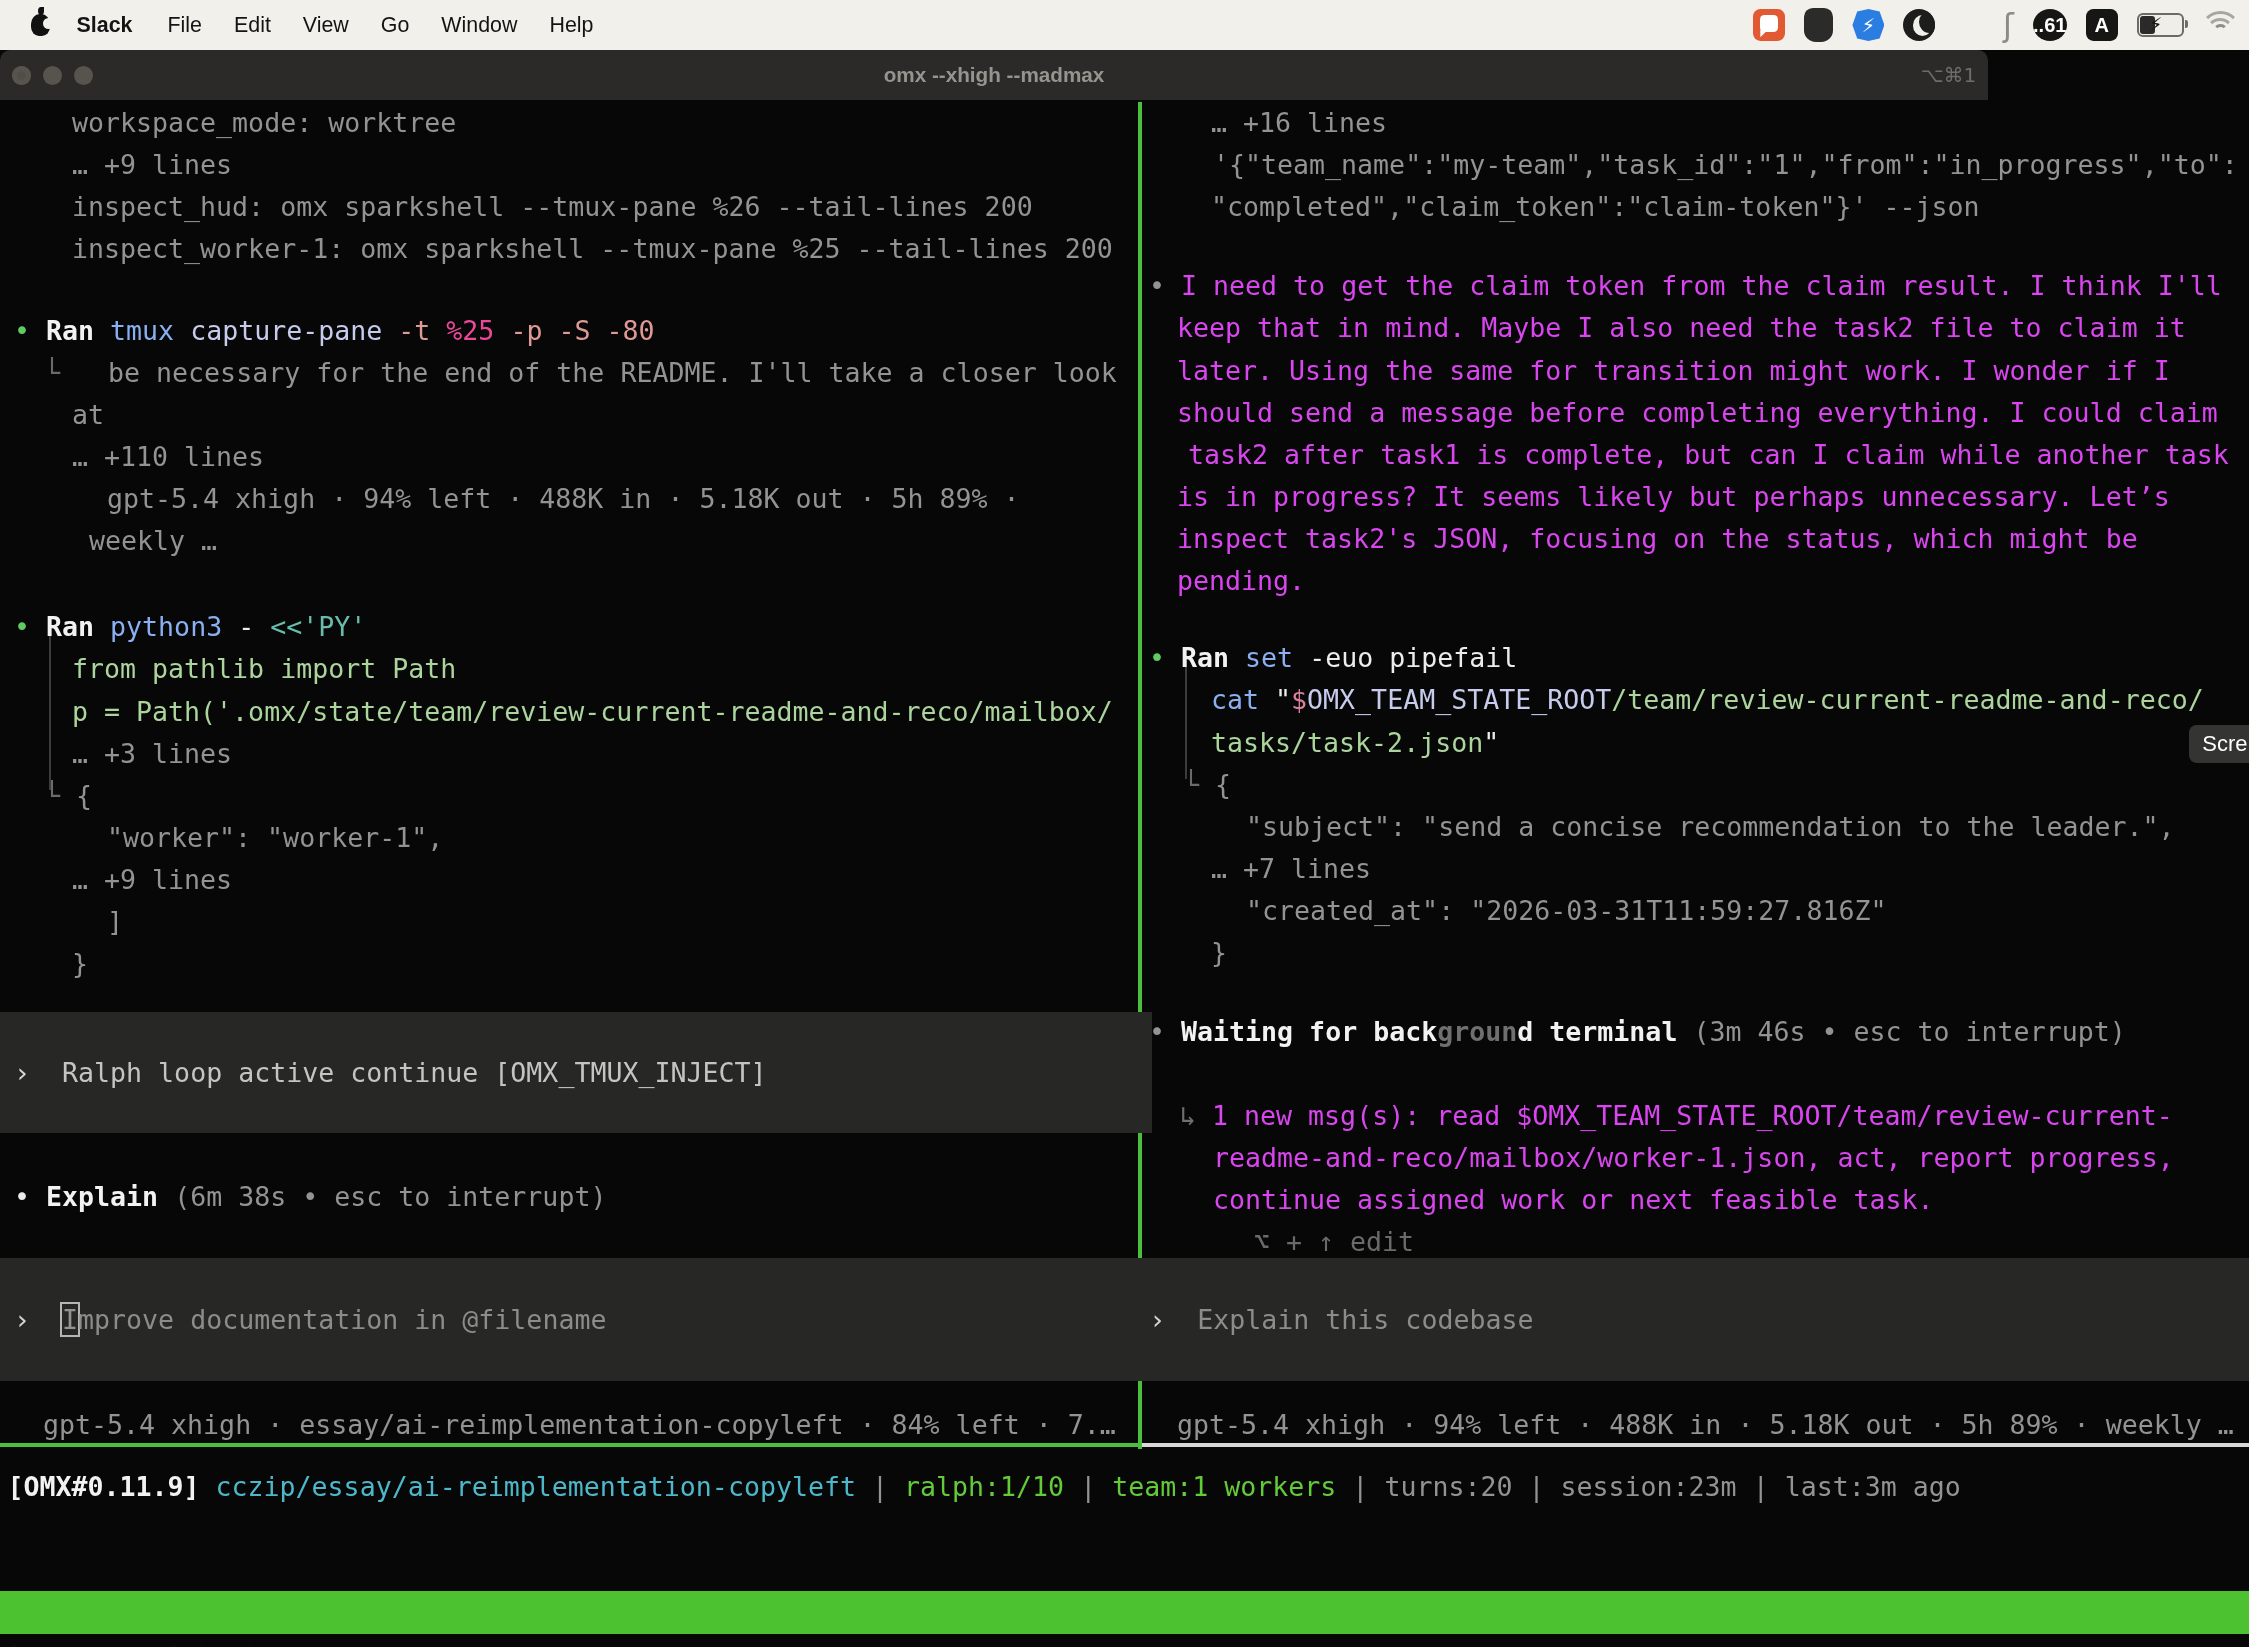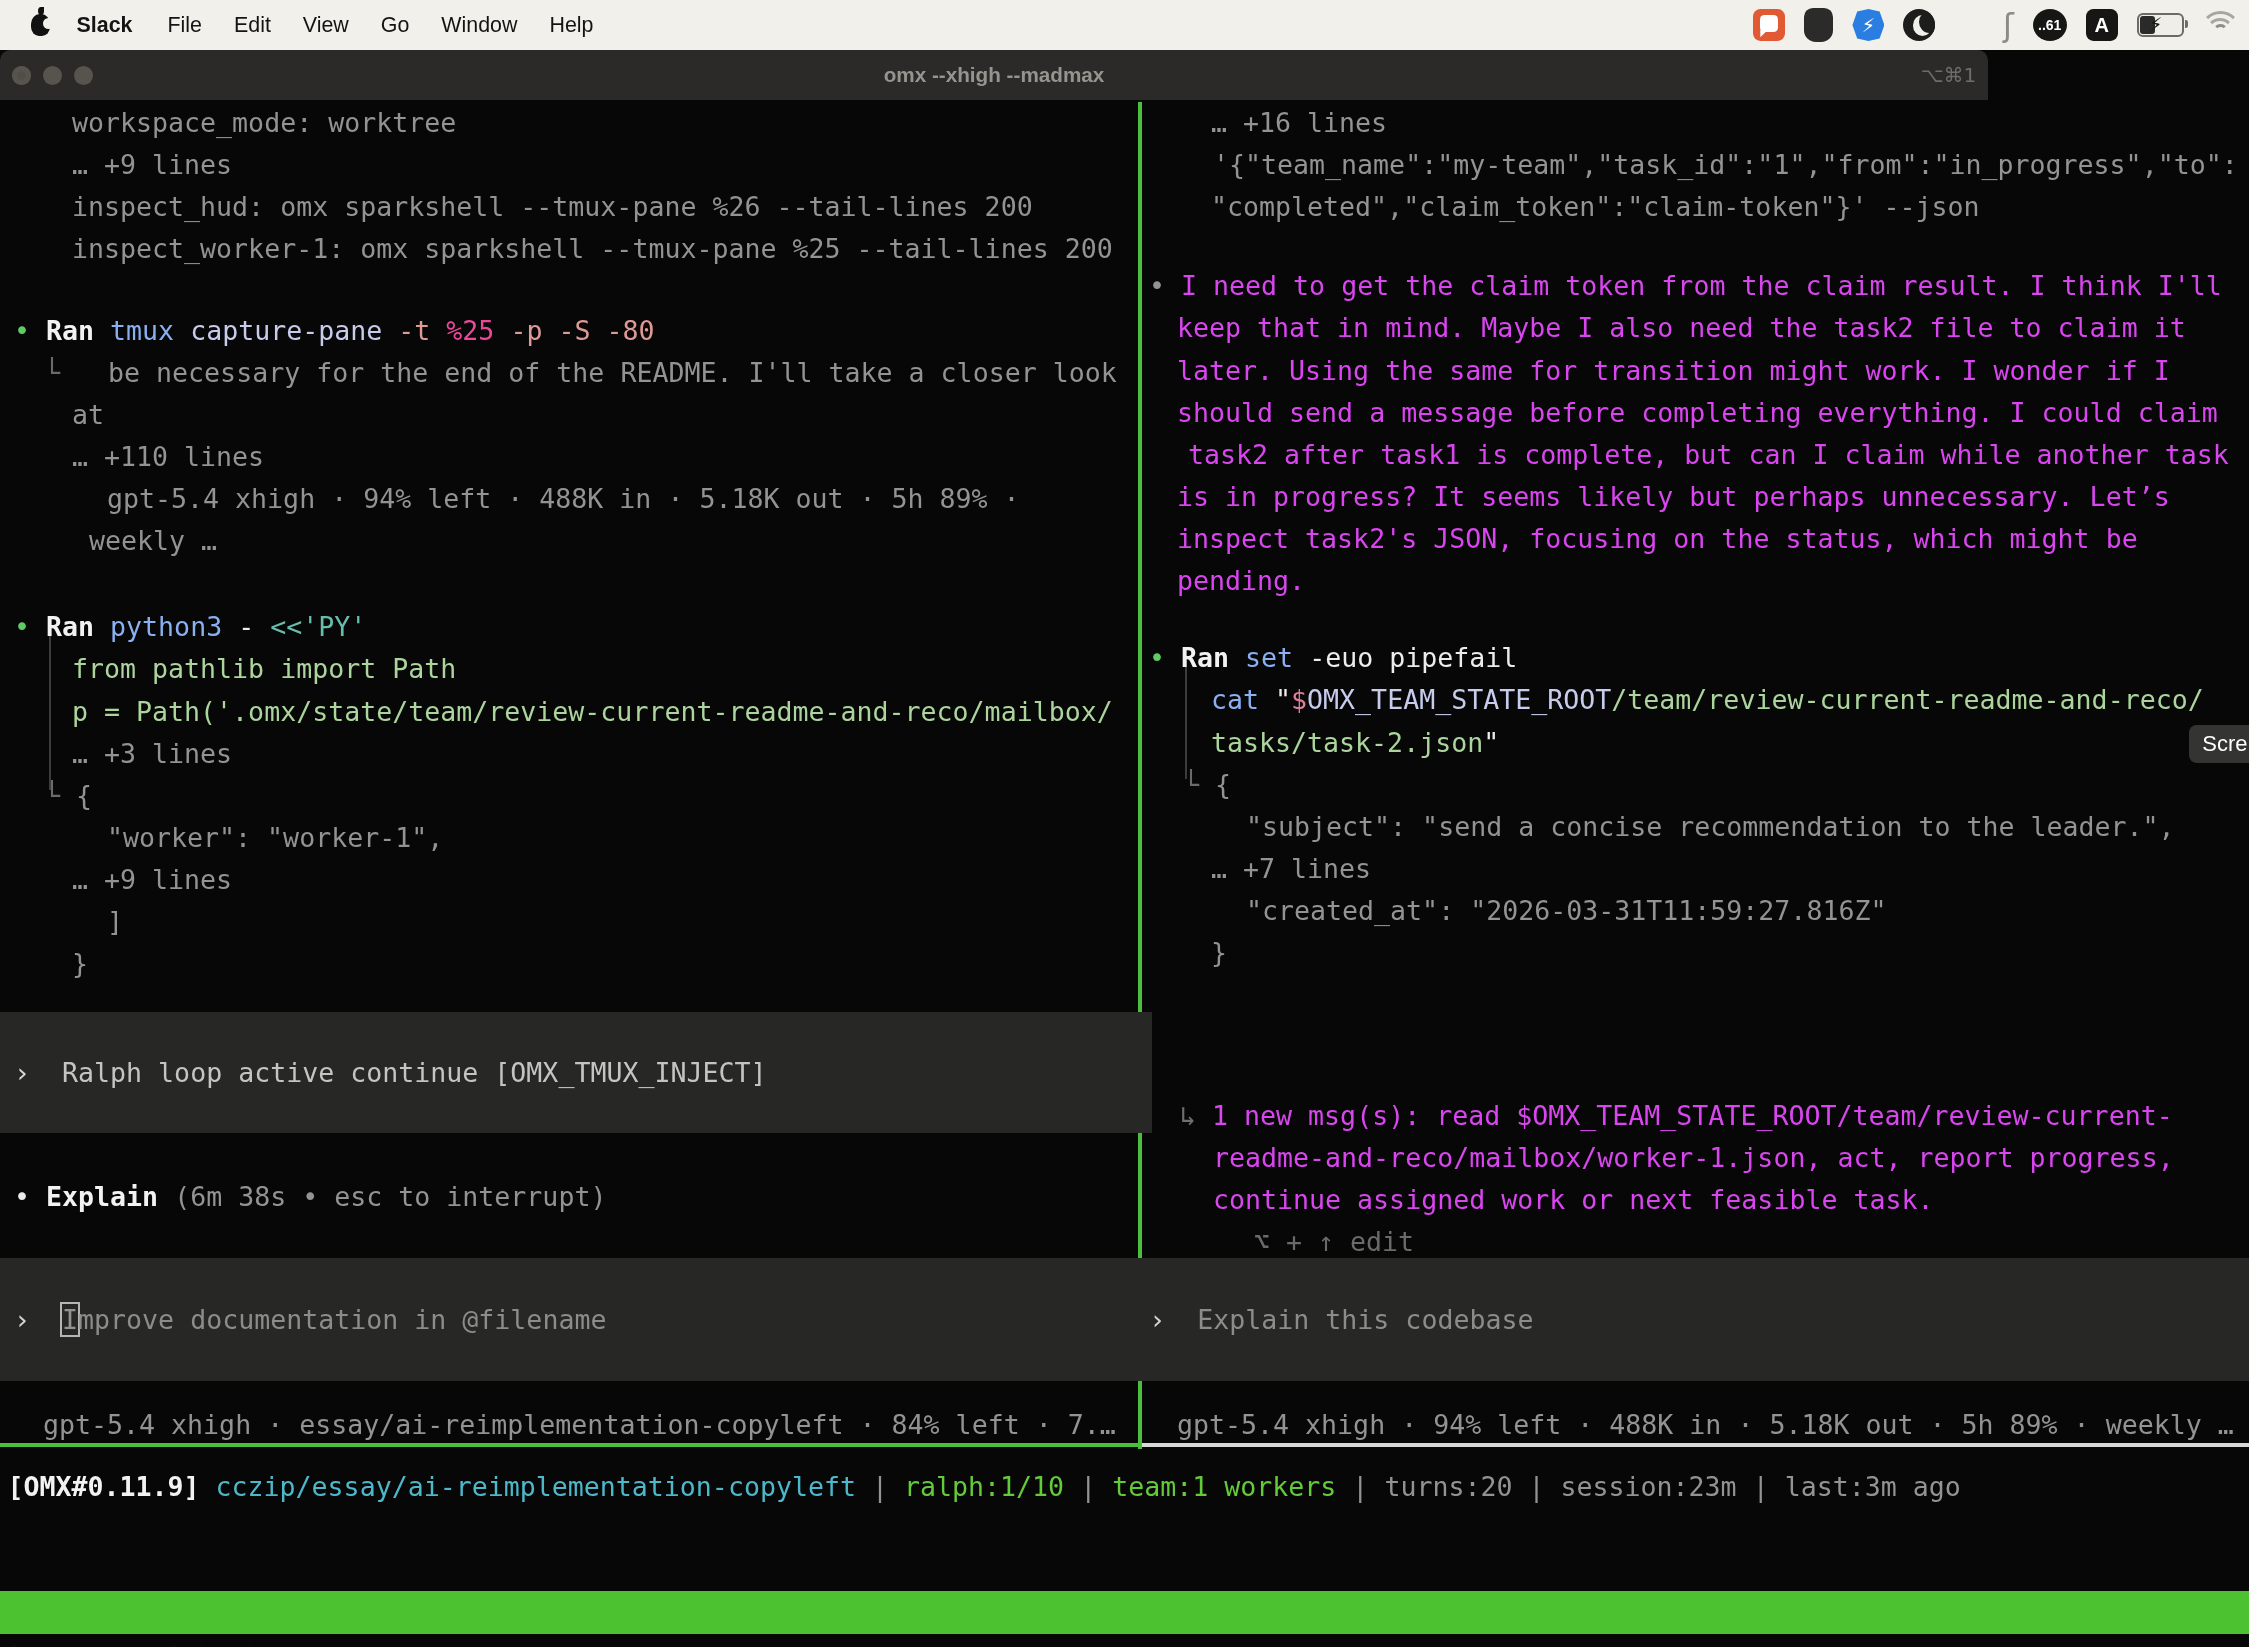--- a/index.html
+++ b/index.html
@@ -31,21 +31,21 @@
            clip-path:polygon(50% 0,85% 8%,100% 50%,85% 92%,50% 100%,15% 92%,0 50%,15% 8%);}
   .ic-moon{width:32px;height:32px;border-radius:50%;background:#1d1d1b;position:relative;overflow:hidden;}
   .ic-moon:before{content:"";position:absolute;right:3px;top:5.9px;width:19px;height:20.7px;border-radius:50%;
                   background:#f0efe9;}
   .ic-moon:after{content:"";position:absolute;right:-4.4px;top:1.5px;width:20.7px;height:22px;border-radius:50%;
                  background:#1d1d1b;}
   .ic-dots{display:grid;grid-template-columns:repeat(3,7.4px);grid-template-rows:repeat(3,7.4px);gap:3.7px;}
   .ic-dots i{border-radius:50%;background:#9c9a94;}
   .ic-dots i.d{background:#2a2a28;}
   .ic-hook{color:#8d8b85;font-size:32px;font-family:"DejaVu Sans",sans-serif;}
-  .ic-61{width:34px;height:32px;border-radius:50%;background:#161614;color:#fff;font-size:14px;
+  .ic-61{width:34px;height:32px;border-radius:50%;background:#161614;color:#fff;font-size:20px;
          font-family:"Liberation Sans",sans-serif;font-weight:bold;}
   .ic-a{width:32px;height:32px;border-radius:7.4px;background:#161614;color:#fff;font-size:20px;
         font-family:"Liberation Sans",sans-serif;font-weight:bold;}
   .ic-batt{position:relative;width:43px;height:20.7px;border:2.2px solid #6d6b65;border-radius:5.9px;background:#efeee8;}
   .ic-batt:before{content:"";position:absolute;right:-6.6px;top:5.2px;width:3.7px;height:8px;background:#6d6b65;
                   border-radius:0 2.2px 2.2px 0;}
   .ic-batt .fill{position:absolute;left:1.5px;top:1.5px;bottom:1.5px;width:14.8px;background:#2a2a28;border-radius:3px;}
   .ic-batt .bolt{position:absolute;left:10.3px;top:-1.5px;color:#17170f;font-size:19px;}
   .ic-wifi{position:relative;width:37px;height:28px;}
   .ic-wifi i{position:absolute;left:50%;border:3.7px solid transparent;border-top-color:#a8a6a0;border-radius:50%;}
@@ -203,20 +203,21 @@
       <div class="line" style="left: 1177px; top: 418px;"><span class="s-gi">inspect task2's JSON, focusing on the status, which might be</span></div>
       <div class="line" style="left: 1177px; top: 460px;"><span class="s-gi">pending.</span></div>
       <div class="line" style="left: 1149px; top: 537px;"><span class="s-grn">• </span><span class="s-wb">Ran </span><span class="s-bl">set </span><span class="s-w">-euo pipefail</span></div>
       <div class="line" style="left: 1211px; top: 579px;"><span class="s-bl">cat </span><span class="s-w">"</span><span class="s-pink">$</span><span class="s-lav">OMX_TEAM_STATE_ROOT</span><span class="s-code">/team/review-current-readme-and-reco/</span></div>
       <div class="line" style="left: 1211px; top: 622px;"><span class="s-code">tasks/task-2.json</span><span class="s-w">"</span></div>
       <div class="line" style="left: 1183px; top: 664px;"><span class="s-gd">└ </span><span class="s-g">{</span></div>
       <div class="line" style="left: 1246px; top: 706px;"><span class="s-g">"subject": "send a concise recommendation to the leader.",</span></div>
       <div class="line" style="left: 1211px; top: 748px;"><span class="s-g">… +7 lines</span></div>
       <div class="line" style="left: 1246px; top: 790px;"><span class="s-g">"created_at": "2026-03-31T11:59:27.816Z"</span></div>
       <div class="line" style="left: 1211px; top: 832px;"><span class="s-g">}</span></div>
+      <div class="line" style="left: 1149px; top: 911px;"><span class="s-g">• </span><span class="s-wb">Waiting for back</span><span class="s-shim">groun</span><span class="s-wb">d terminal</span><span class="s-g"> (3m 46s • esc to interrupt)</span></div>
       <div class="line" style="left: 1180px; top: 995px;"><span class="s-gdi">↳ </span><span class="s-gi">1 new msg(s): read $OMX_TEAM_STATE_ROOT/team/review-current-</span></div>
       <div class="line" style="left: 1213px; top: 1037px;"><span class="s-gi">readme-and-reco/mailbox/worker-1.json, act, report progress,</span></div>
       <div class="line" style="left: 1213px; top: 1079px;"><span class="s-gi">continue assigned work or next feasible task.</span></div>
       <div class="line" style="left: 1213px; top: 1121px; margin-left: 41px;"><span class="s-gd">⌥ + ↑ edit</span></div>
       <div class="line" style="left: 1177px; top: 1304px;"><span class="s-g">gpt-5.4 xhigh · 94% left · 488K in · 5.18K out · 5h 89% · weekly …</span></div>
       <div class="line" style="left: 7.4px; top: 1366px;"><span class="s-wb">[OMX#0.11.9] </span><span class="s-cyan">cczip/essay/ai-reimplementation-copyleft</span><span class="s-g"> | </span><span class="s-lgrn">ralph:1/10</span><span class="s-g"> | </span><span class="s-lgrn">team:1 workers</span><span class="s-g"> | </span><span class="s-g">turns:20</span><span class="s-g"> | </span><span class="s-g">session:23m</span><span class="s-g"> | </span><span class="s-g">last:3m ago</span></div>
       <div class="band bright" style="left: 0px; top: 912px; width: 1138px; height: 121px; padding-left: 14px;"><span class="prompt">›  </span><span class="btext">Ralph loop active continue [OMX_TMUX_INJECT]</span></div>
       <div class="band" style="left: 0px; top: 1158px; width: 1138px; height: 123px; padding-left: 14px;"><span class="prompt">›  </span><span class="s-cur">I</span><span class="btext">mprove documentation in @filename</span></div>
       <div class="band" style="left: 1144px; top: 1158px; width: 1106px; height: 123px; padding-left: 5.2px;"><span class="prompt">›  </span><span class="btext">Explain this codebase</span></div>
     </div>

